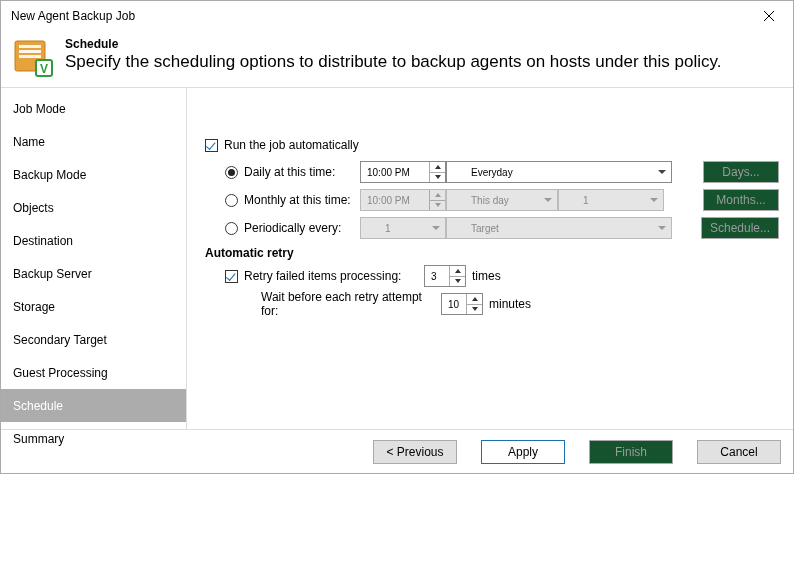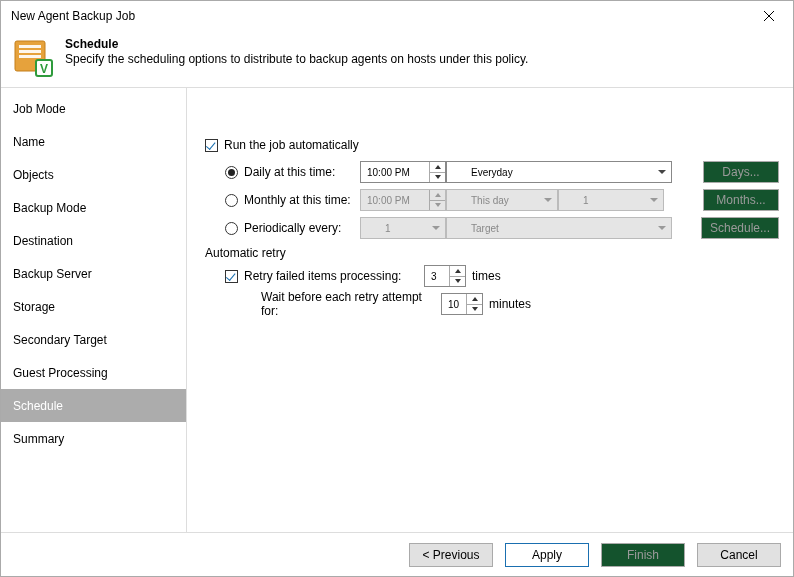--- a/index.html
+++ b/index.html
@@ -5,21 +5,21 @@
   * { box-sizing: border-box; }
   body {
     margin: 0;
     font-family: "Segoe UI", Tahoma, sans-serif;
     font-size: 12px;
     color: #000;
     background: #fff;
   }
   .window {
     width: 794px;
-    height: 577px;
+    height: 474px;
     border: 1px solid #aaa;
     background: #fff;
     display: flex;
     flex-direction: column;
   }
   .titlebar {
     height: 30px;
     display: flex;
     align-items: center;
     padding: 0 6px 0 10px;
@@ -40,21 +40,21 @@
     padding: 4px 10px 8px 10px;
     border-bottom: 1px solid #ddd;
     gap: 10px;
   }
   .header-icon {
     width: 44px; height: 44px;
     display:flex; align-items:center; justify-content:center;
   }
   .header-text { padding-top: 2px; }
   .header-text .h-title { font-weight: bold; font-size: 12px; }
-  .header-text .h-desc { font-size: 12px; color:#000; margin-top:1px;}
+  .header-text .h-desc { font-size: 17px; color:#000; margin-top:1px;}
   .body {
     flex: 1;
     display: flex;
     min-height: 0;
   }
   .sidebar {
     width: 186px;
     border-right: 1px solid #ddd;
     background: #fff;
     padding-top: 4px;
@@ -161,28 +161,28 @@
     min-width:76px;
     display:inline-flex; align-items:center; justify-content:center;
     font-size:12px;
     cursor:pointer;
   }
   .btn.disabled {
     color:#9a9a9a;
     background:#14532d;
     cursor:default;
   }
-  .section-label { margin-top:4px; margin-bottom:2px; }
+  .section-label { margin-top:4px; margin-bottom:2px;font-weight:bold; }
   .footer {
     height:44px;
     border-top:1px solid #ddd;
     display:flex;
     align-items:center;
     justify-content:flex-end;
-    gap:12px;
+    gap:24px;
     padding: 0 12px;
   }
   .footer .btn { min-width:84px; height:24px;}
   .footer .btn.primary { border:1px solid #1a6fb0; background:#fff; color:#000;}
   .after-text { margin-left:6px; }
 </style>
 </head>
 <body>
 
 <div class="window">
@@ -217,24 +217,24 @@
   <div class="body">
 
     <div class="sidebar">
       <div class="sidebar-item">
           <span>Job Mode</span>
         </div>
       <div class="sidebar-item">
           <span>Name</span>
         </div>
       <div class="sidebar-item">
+          <span>Backup Mode</span>
+        </div>
+      <div class="sidebar-item">
           <span>Objects</span>
-        </div>
-      <div class="sidebar-item">
-          <span>Backup Mode</span>
         </div>
       <div class="sidebar-item">
           <span>Destination</span>
         </div>
       <div class="sidebar-item">
           <span>Backup Server</span>
         </div>
       <div class="sidebar-item">
           <span>Storage</span>
         </div>

